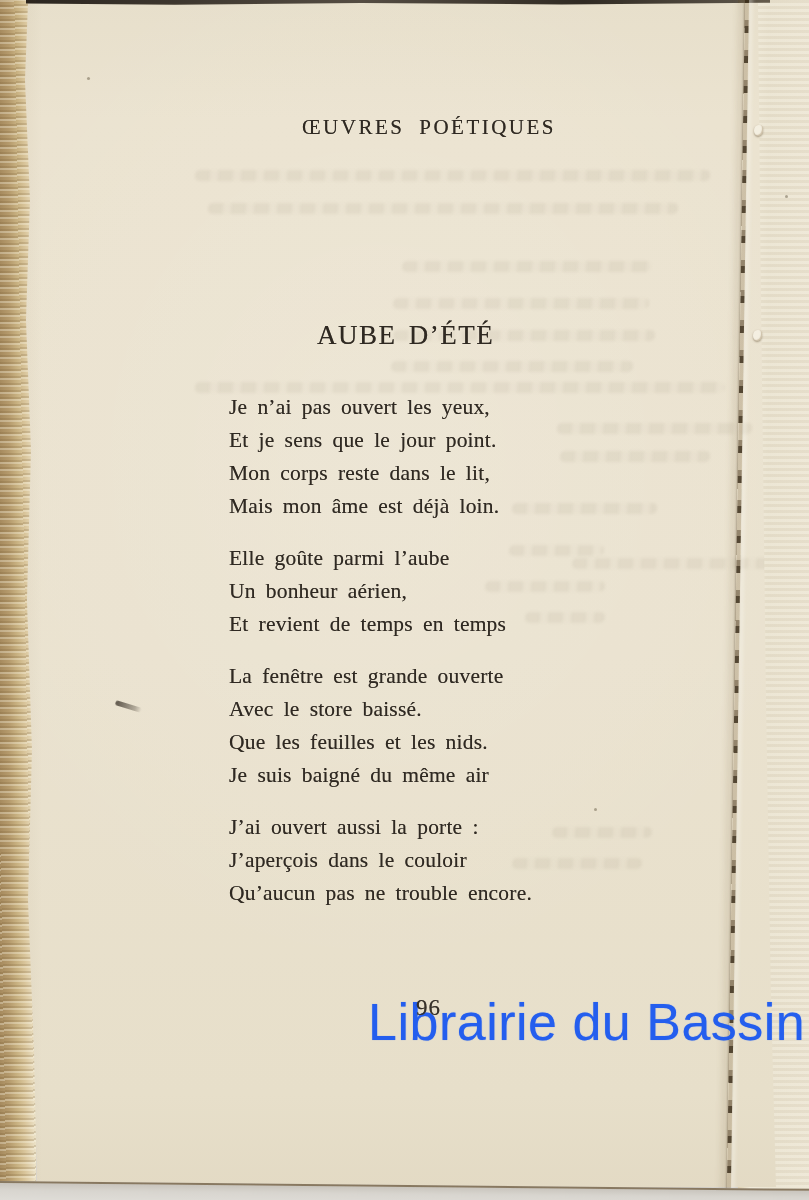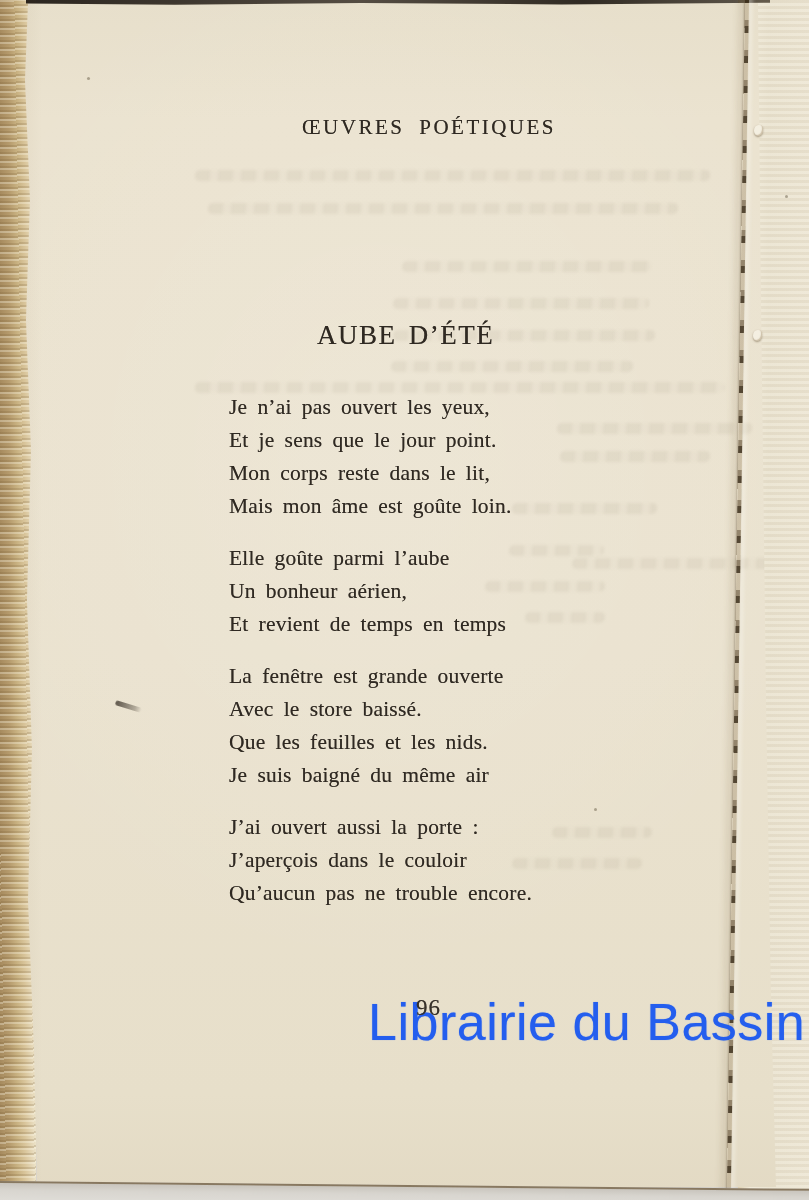--- a/index.html
+++ b/index.html
@@ -132,21 +132,21 @@
 
     <div class="running-header">ŒUVRES POÉTIQUES</div>
 
     <div class="poem-title">AUBE D’ÉTÉ</div>
 
     <div class="poem">
       <div class="stanza">
         <div class="line">Je n’ai pas ouvert les yeux,</div>
         <div class="line">Et je sens que le jour point.</div>
         <div class="line">Mon corps reste dans le lit,</div>
-        <div class="line">Mais mon âme est goûte loin.</div>
+        <div class="line">Mais mon âme est déjà loin.</div>
       </div>
       <div class="stanza">
         <div class="line">Elle goûte parmi l’aube</div>
         <div class="line">Un bonheur aérien,</div>
         <div class="line">Et revient de temps en temps</div>
       </div>
       <div class="stanza">
         <div class="line">La fenêtre est grande ouverte</div>
         <div class="line">Avec le store baissé.</div>
         <div class="line">Que les feuilles et les nids.</div>

